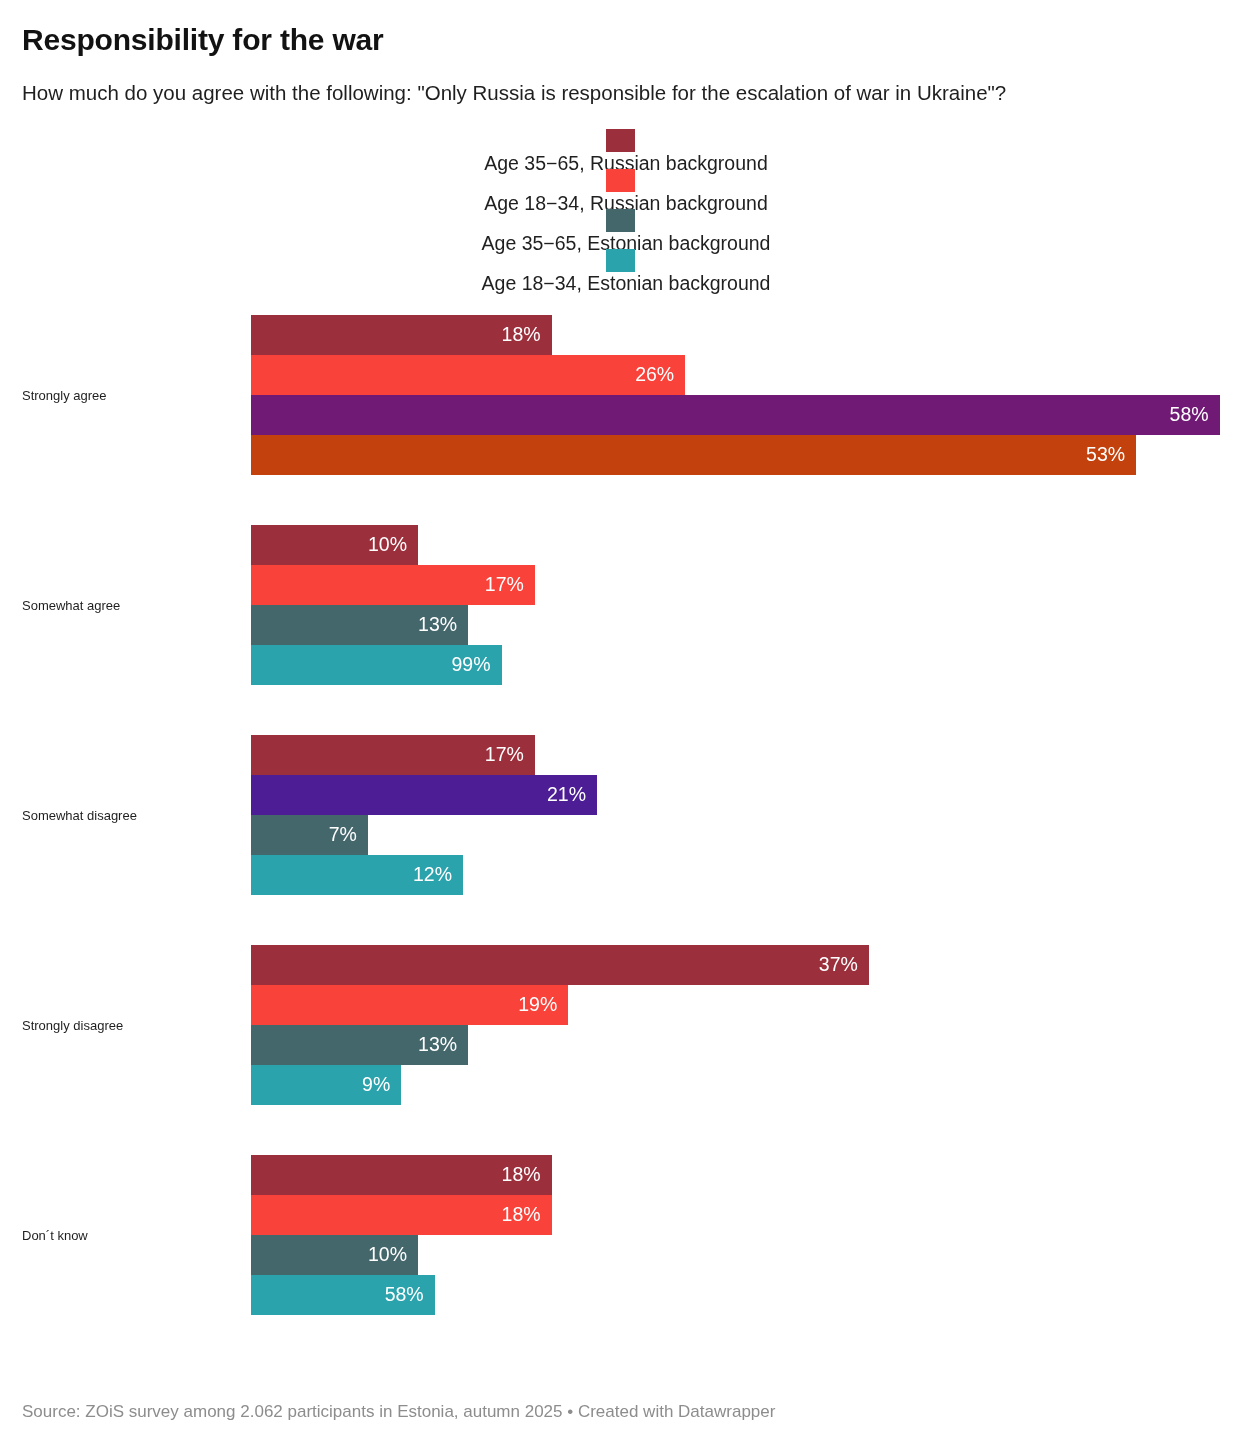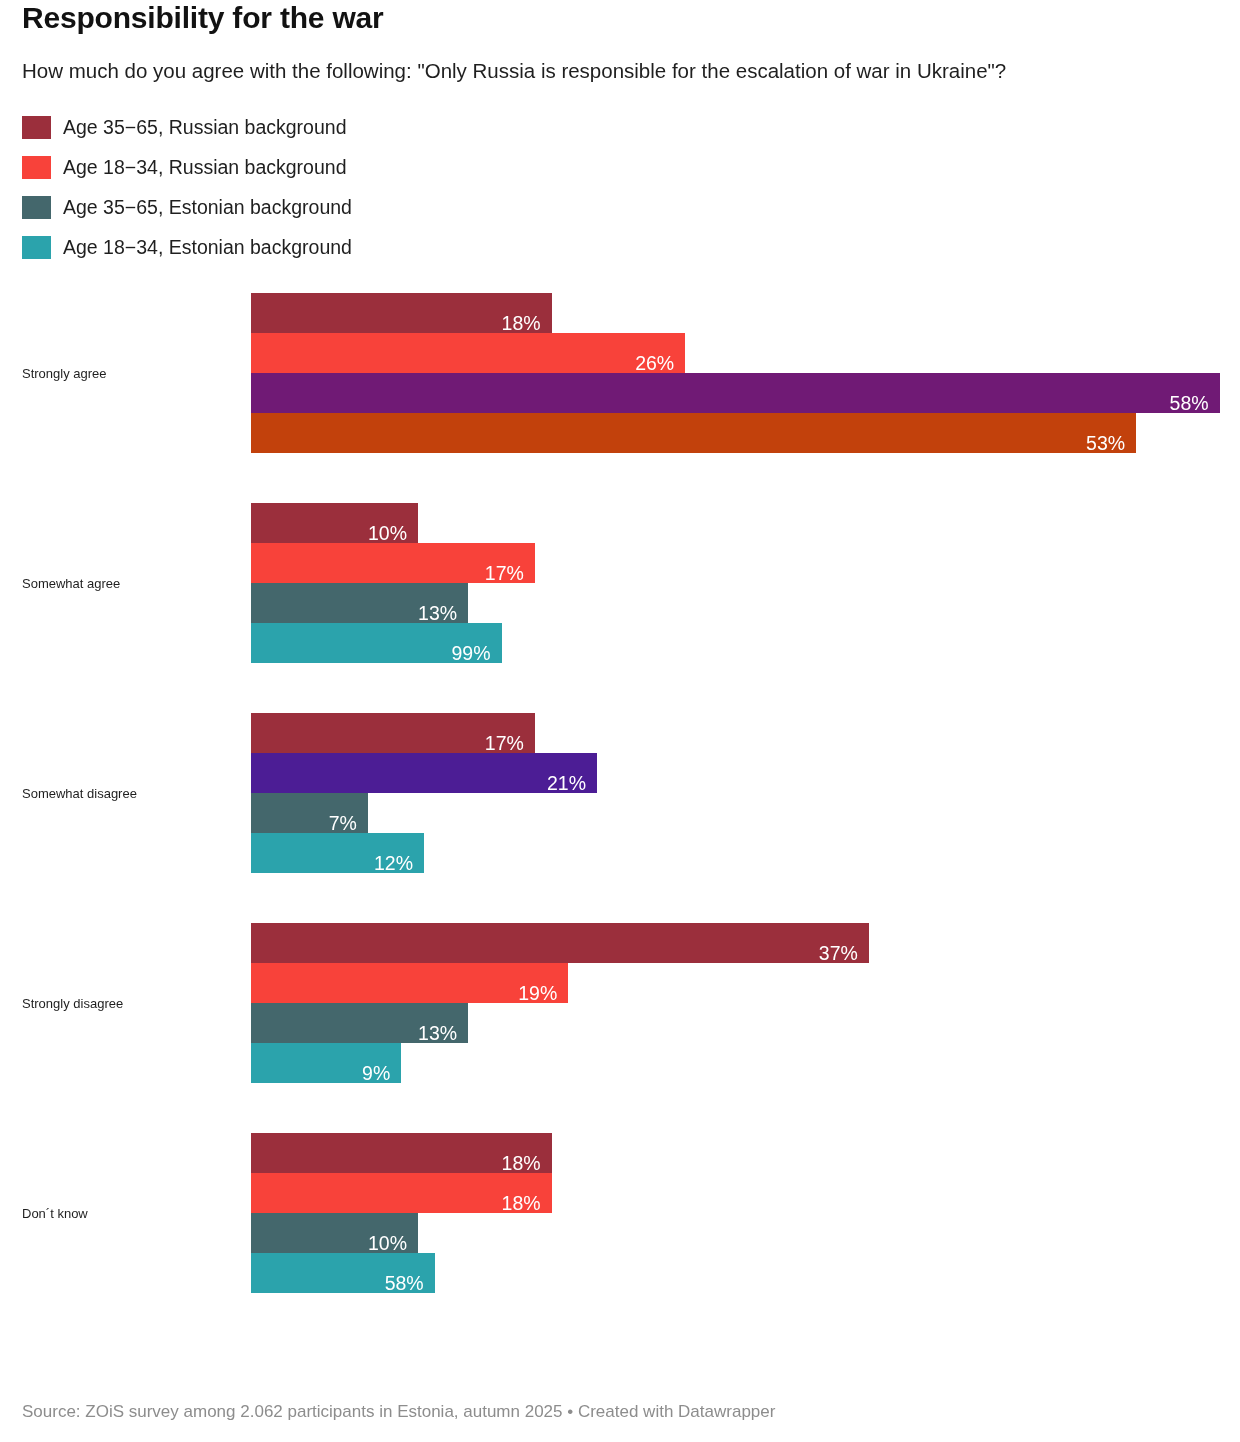--- a/index.html
+++ b/index.html
@@ -21,38 +21,40 @@
     box-sizing: border-box;
     padding: 0 22px;
     position: relative;
   }
   .chart-title {
     font-size: 30px;
     font-weight: bold;
     letter-spacing: -0.2px;
     color: #121212;
     margin: 0;
+    padding-top: 22px;
     line-height: 1.2;
   }
   .chart-subtitle {
     font-size: 20.5px;
     font-weight: normal;
     color: #1f1f1f;
     margin: 0;
     padding-top: 20px;
     line-height: 1.42;
     max-width: 1200px;
   }
   .legend {
     margin-top: 22px;
   }
   .legend-item {
     display: flex;
     align-items: center;
     height: 40px;
+    flex-direction: column;
   }
   .legend-swatch {
     width: 29px;
     height: 23px;
     flex: 0 0 auto;
     margin-left: 0px;
   }
   .legend-label {
     font-size: 19.5px;
     color: #1f1f1f;
@@ -93,21 +95,21 @@
   .bar-row {
     position: relative;
     height: 40px;
   }
   .bar {
     position: absolute;
     left: 0;
     top: 0;
     height: 40px;
     display: flex;
-    align-items: flex-end;
+    align-items: center;
     justify-content: flex-end;
     box-sizing: border-box;
     padding-right: 11px;
   }
   .bar-value {
     font-size: 19.5px;
     color: #ffffff;
     line-height: 1;
     white-space: nowrap;
   }
@@ -210,21 +212,21 @@
             <div class="bar" style="background: #4c1d95; width: 346px;">
               <span class="bar-value">21%</span>
             </div>
           </div>
           <div class="bar-row">
             <div class="bar" style="background: rgb(68, 103, 108); width: 116.9px;">
               <span class="bar-value">7%</span>
             </div>
           </div>
           <div class="bar-row">
-            <div class="bar" style="background: rgb(43, 163, 172); width: 173px;">
+            <div class="bar" style="background: rgb(43, 163, 172); width: 212px;">
               <span class="bar-value">12%</span>
             </div>
           </div>
         </div>
       </div>
       <div class="group">
         <div class="group-label">Strongly disagree</div>
         <div class="bars">
           <div class="bar-row">
             <div class="bar" style="background: rgb(155, 47, 60); width: 617.9px;">

